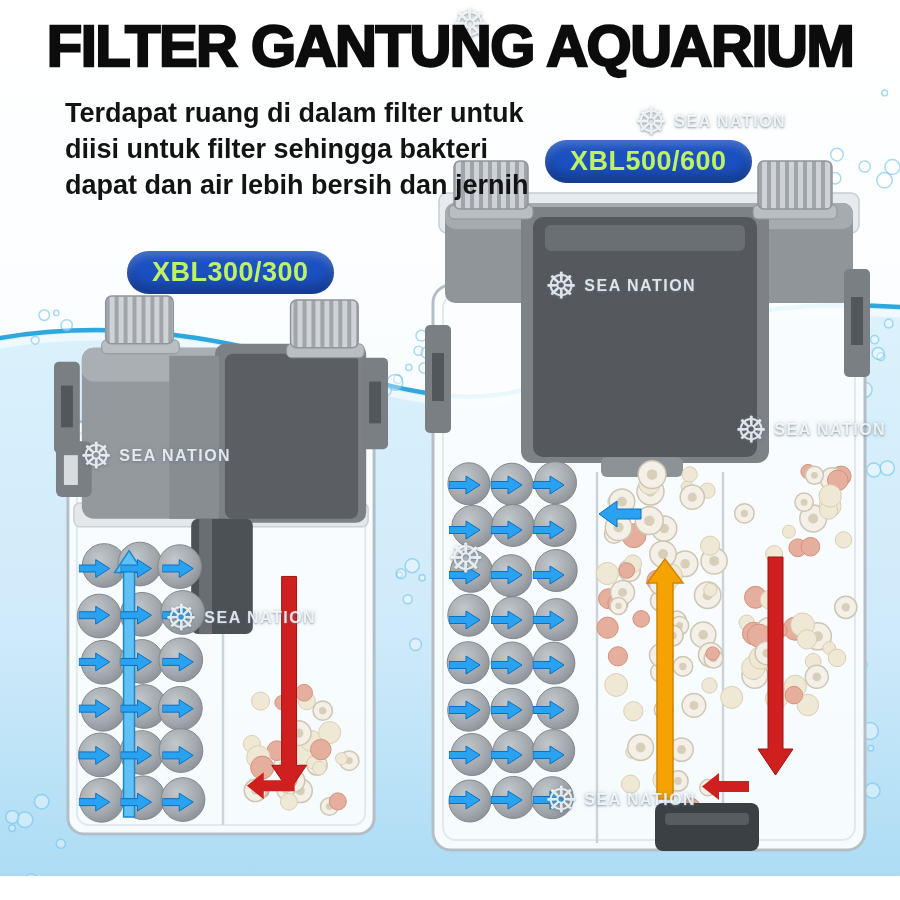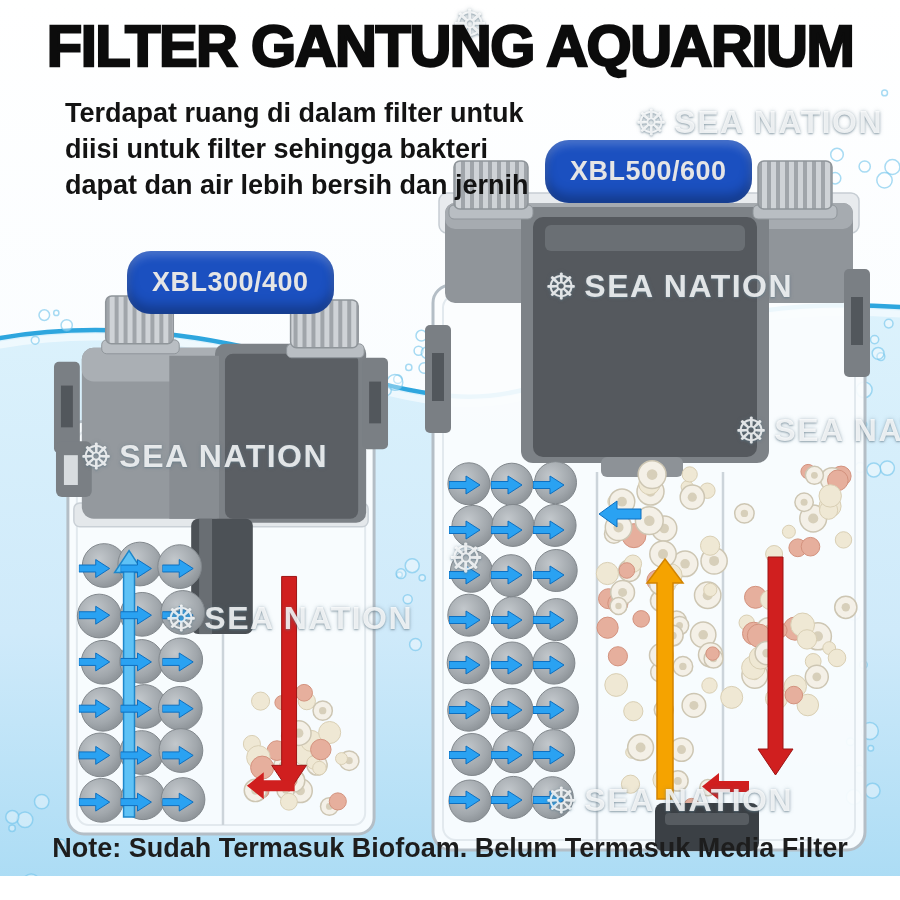--- a/index.html
+++ b/index.html
@@ -16,42 +16,42 @@
     text-align:center; font-size:58px; font-weight:900; color:#0c0c0c;
     letter-spacing:-1.5px; -webkit-text-stroke:2.3px #0c0c0c; white-space:nowrap;
   }
   .desc {
     position:absolute; z-index:6; left:30px; top:96px;
     font-size:27px; font-weight:700; color:#131313; line-height:1.33;margin-left:35px;
   }
   .desc span { display:block; }
 
   .badge {
-    position:absolute; z-index:5; color:#e5e5e5; font-weight:700; font-size:27px;
-    padding:16px 25px; border-radius:24px; letter-spacing:.5px;
+    position:absolute; z-index:5; color:#bef264; font-weight:700; font-size:27px;
+    padding:6px 25px; border-radius:24px; letter-spacing:.5px;
     background:var(--badge-blue, #1b50c0);
     box-shadow: inset 0 -8px 12px rgba(0,0,0,.28), inset 0 5px 8px rgba(255,255,255,.22);
     white-space:nowrap;
   }
   .badge-small { left:127px; top:251px; }
   .badge-large { left:545px; top:140px; }
 
   .note {
     position:absolute; z-index:6; bottom:12px; left:0; width:100%;
     text-align:center; font-size:27px; font-weight:700; color:#1d1d1d;
   }
 
   .wm {
     position:absolute; z-index:4; display:flex; align-items:center; gap:7px;
     color:rgba(255,255,255,0.82);
     text-shadow:0 1px 2px rgba(95,120,135,.6), 0 0 4px rgba(95,120,135,.35);
     pointer-events:none;
   }
   .wm-wheel { font-family:"DejaVu Sans","Liberation Sans",sans-serif; font-size:36px; line-height:1; }
-  .wm-text  { font-size:32px; font-weight:700; letter-spacing:1.5px; white-space:nowrap; }
+  .wm-text  { font-size:16px; font-weight:700; letter-spacing:1.5px; white-space:nowrap; }
   .wm-solo .wm-wheel { font-size:40px; }
 </style>
 </head>
 <body>
 
 <div class="stage">
 
   <svg width="0" height="0" style="position:absolute" aria-hidden="true">
     <defs>
       <symbol id="arrowR" viewBox="0 0 32 20">
@@ -516,21 +516,21 @@
   </svg>
 
   <h1 class="page-title">FILTER GANTUNG AQUARIUM</h1>
 
   <div class="desc">
     <span>Terdapat ruang di dalam filter untuk</span>
     <span>diisi untuk filter sehingga bakteri</span>
     <span>dapat dan air lebih bersih dan jernih</span>
   </div>
 
-  <div class="badge badge-small">XBL300/400</div>
+  <div class="badge badge-small">XBL300/300</div>
   <div class="badge badge-large">XBL500/600</div>
 
   <div class="wm" style="left:635px;top:104px">
     <span class="wm-wheel">☸</span>
     <span class="wm-text">SEA NATION</span>
   </div>
   <div class="wm" style="left:545px;top:268px">
     <span class="wm-wheel">☸</span>
     <span class="wm-text">SEA NATION</span>
   </div>
@@ -550,14 +550,13 @@
     <span class="wm-wheel">☸</span>
     <span class="wm-text">SEA NATION</span>
   </div>
   <div class="wm wm-solo" style="left:452px;top:4px">
     <span class="wm-wheel">☸</span>
   </div>
   <div class="wm wm-solo" style="left:448px;top:538px">
     <span class="wm-wheel">☸</span>
   </div>
 
-  <div class="note">Note: Sudah Termasuk Biofoam. Belum Termasuk Media Filter</div>
 </div>
 
 </body></html>

